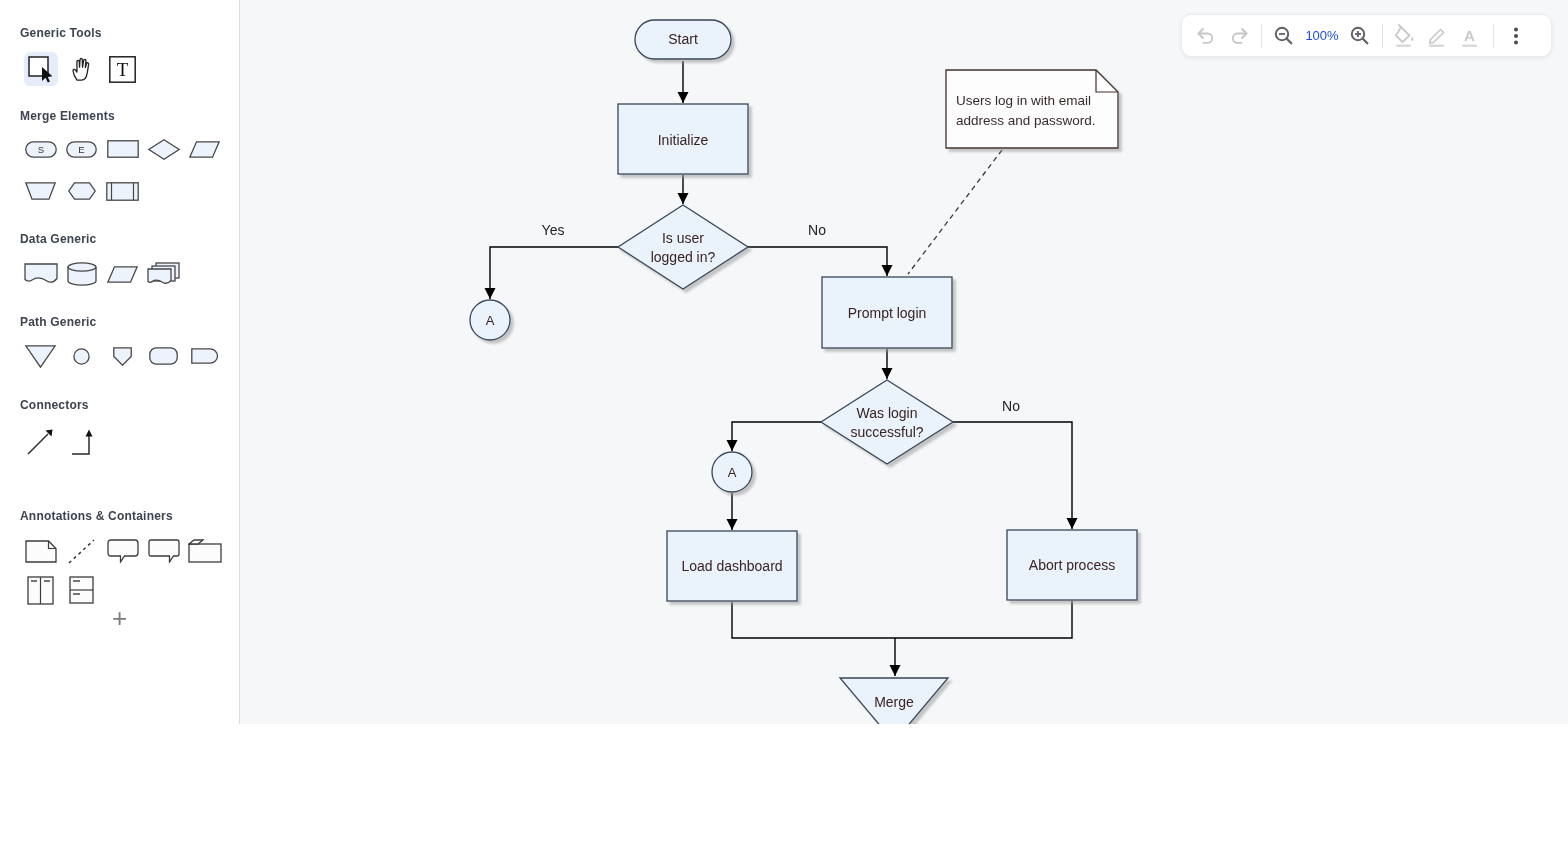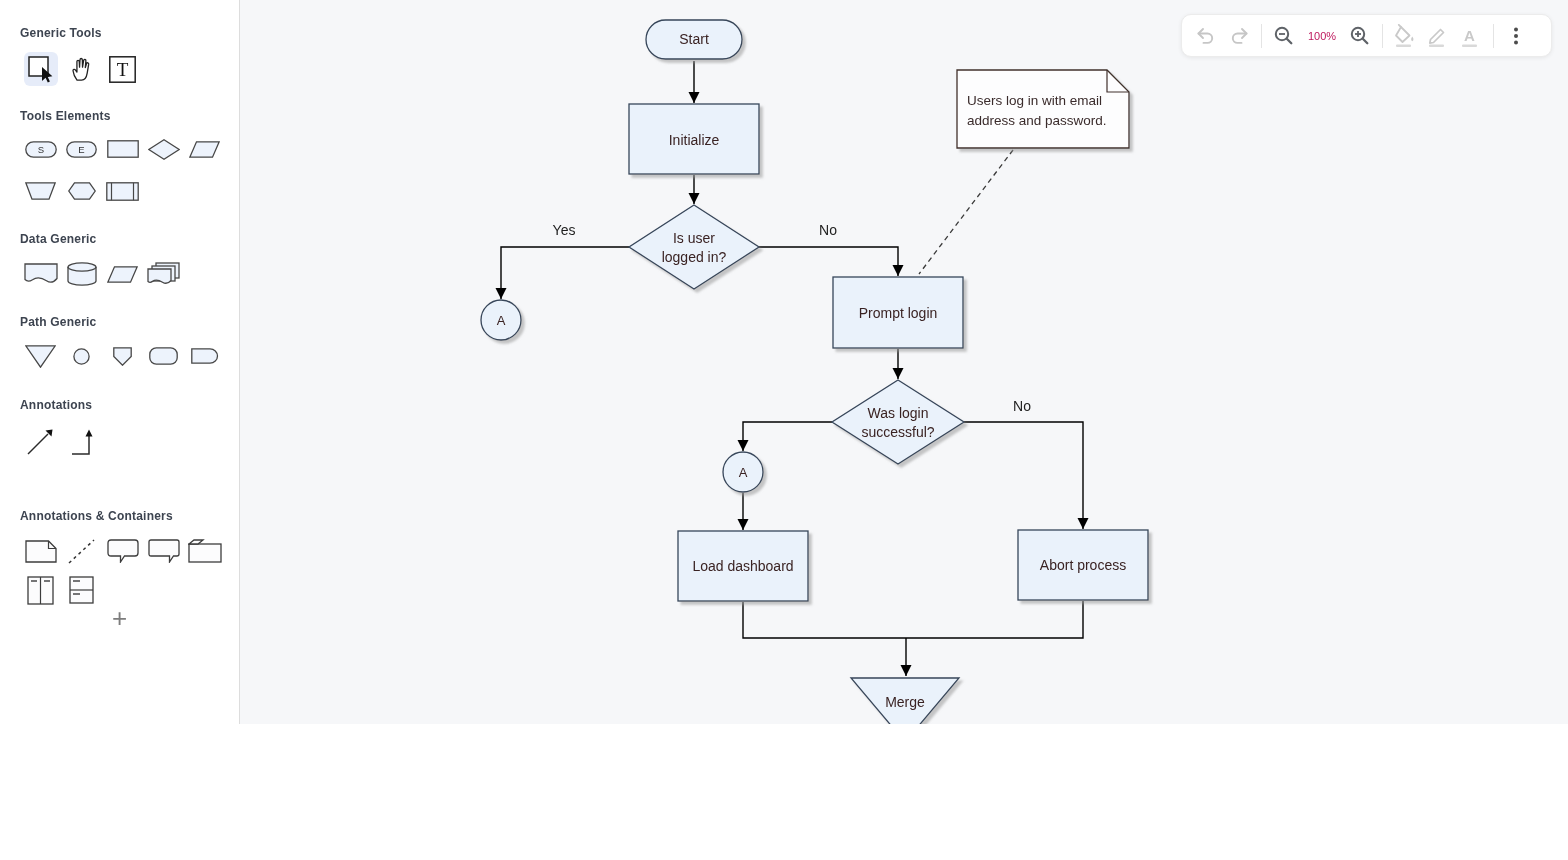--- a/index.html
+++ b/index.html
@@ -20,24 +20,24 @@
   .pal-line{stroke:#2b2b2b;stroke-width:1.5;fill:none;}
   .pal-white{stroke:#3c3c3c;stroke-width:1.3;fill:#fcfcfd;}
   .pal-letter{font-family:"Liberation Sans",sans-serif;font-size:9.5px;fill:#333;font-weight:400;}
 
   
   .toolbar{position:absolute;left:1181px;top:14px;width:371px;height:43px;background:#fff;
            border:1px solid #ececec;border-radius:10px;box-shadow:0 1px 4px rgba(0,0,0,0.07);
            display:flex;align-items:center;padding:0 10px;gap:5px;box-sizing:border-box;}
   .tb-btn{width:28px;height:28px;display:flex;align-items:center;justify-content:center;cursor:pointer;border-radius:4px;}
   .tb-div{width:1px;height:24px;background:#e4e4e4;margin:0 3px;}
-  .zoom-label{font-size:11px;color:#be185d;width:38px;text-align:center;}
+  .zoom-label{font-size:13px;color:#1d4ed8;width:38px;text-align:center;}
 
   
-  .canvas{position:absolute;left:239px;top:0;width:1328px;height:860px;}
+  .canvas{position:absolute;left:228px;top:0;width:1328px;height:860px;}
   .node{fill:#eaf2fb;stroke:#37465a;stroke-width:1.3;filter:url(#shadow);}
   .note-shape{fill:#fdfdfe;stroke:#41302c;stroke-width:1.3;filter:url(#shadow);}
   .edge{stroke:#000;stroke-width:1.4;fill:none;}
   .dashed-edge{stroke:#3a3a3a;stroke-width:1.3;fill:none;stroke-dasharray:5 4;}
   .nlabel{font-family:"Liberation Sans",sans-serif;font-size:14px;fill:#3a2323;text-anchor:middle;}
   .alabel{font-family:"Liberation Sans",sans-serif;font-size:13px;fill:#3a2323;text-anchor:middle;}
   .elabel{font-family:"Liberation Sans",sans-serif;font-size:14px;fill:#1e1e1e;text-anchor:middle;}
   .ntext{font-family:"Liberation Sans",sans-serif;font-size:13.5px;fill:#3a2b2b;}
 </style>
 </head>
@@ -66,21 +66,21 @@
         <div class="slot">
           <svg width="27" height="27" viewBox="0 0 27 27">
             <rect x="0.8" y="0.8" width="25.4" height="25.4" fill="#fff" stroke="#222" stroke-width="1.5"></rect>
             <text x="13.5" y="20" text-anchor="middle" style="font-family:'Liberation Serif',serif;font-size:19px;fill:#111">T</text>
           </svg>
         </div>
       </div>
     </div>
 
     <div class="section" style="top:110px">
-      <h3>Tools Elements</h3>
+      <h3>Merge Elements</h3>
       <div class="icon-row" style="margin-top:17px;height:20px">
         <div class="slot">
           <svg width="32" height="17" viewBox="0 0 32 17">
               <rect class="pal" x="0.8" y="0.8" width="30.4" height="15.4" rx="7.7"></rect>
           <text class="pal-letter" x="16" y="12" text-anchor="middle">S</text>
             </svg>
         </div>
         <div class="slot">
           <svg width="31" height="17" viewBox="0 0 31 17">
               <rect class="pal" x="0.8" y="0.8" width="29.4" height="15.4" rx="7.7"></rect>
@@ -181,21 +181,21 @@
         </div>
         <div class="slot">
           <svg width="28" height="16" viewBox="0 0 28 16">
               <path class="pal" d="M0.8 0.8 H19 A7.5 7.2 0 0 1 19 15.2 H0.8 Z"></path>
             </svg>
         </div>
       </div>
     </div>
 
     <div class="section" style="top:399px">
-      <h3>Annotations</h3>
+      <h3>Connectors</h3>
       <div class="icon-row" style="margin-top:14px;height:32px">
         <div class="slot">
           <svg width="31" height="31" viewBox="0 0 31 31">
             <line x1="3" y1="28" x2="23" y2="8" stroke="#2b2b2b" stroke-width="1.5"></line>
             <polygon points="27.5,3.5 26.5,10.5 20.5,4.5" fill="#111"></polygon>
             </svg>
         </div>
         <div class="slot">
           <svg width="26" height="31" viewBox="0 0 26 31">
             <path class="pal-line" d="M3 28 H20 V10"></path>

